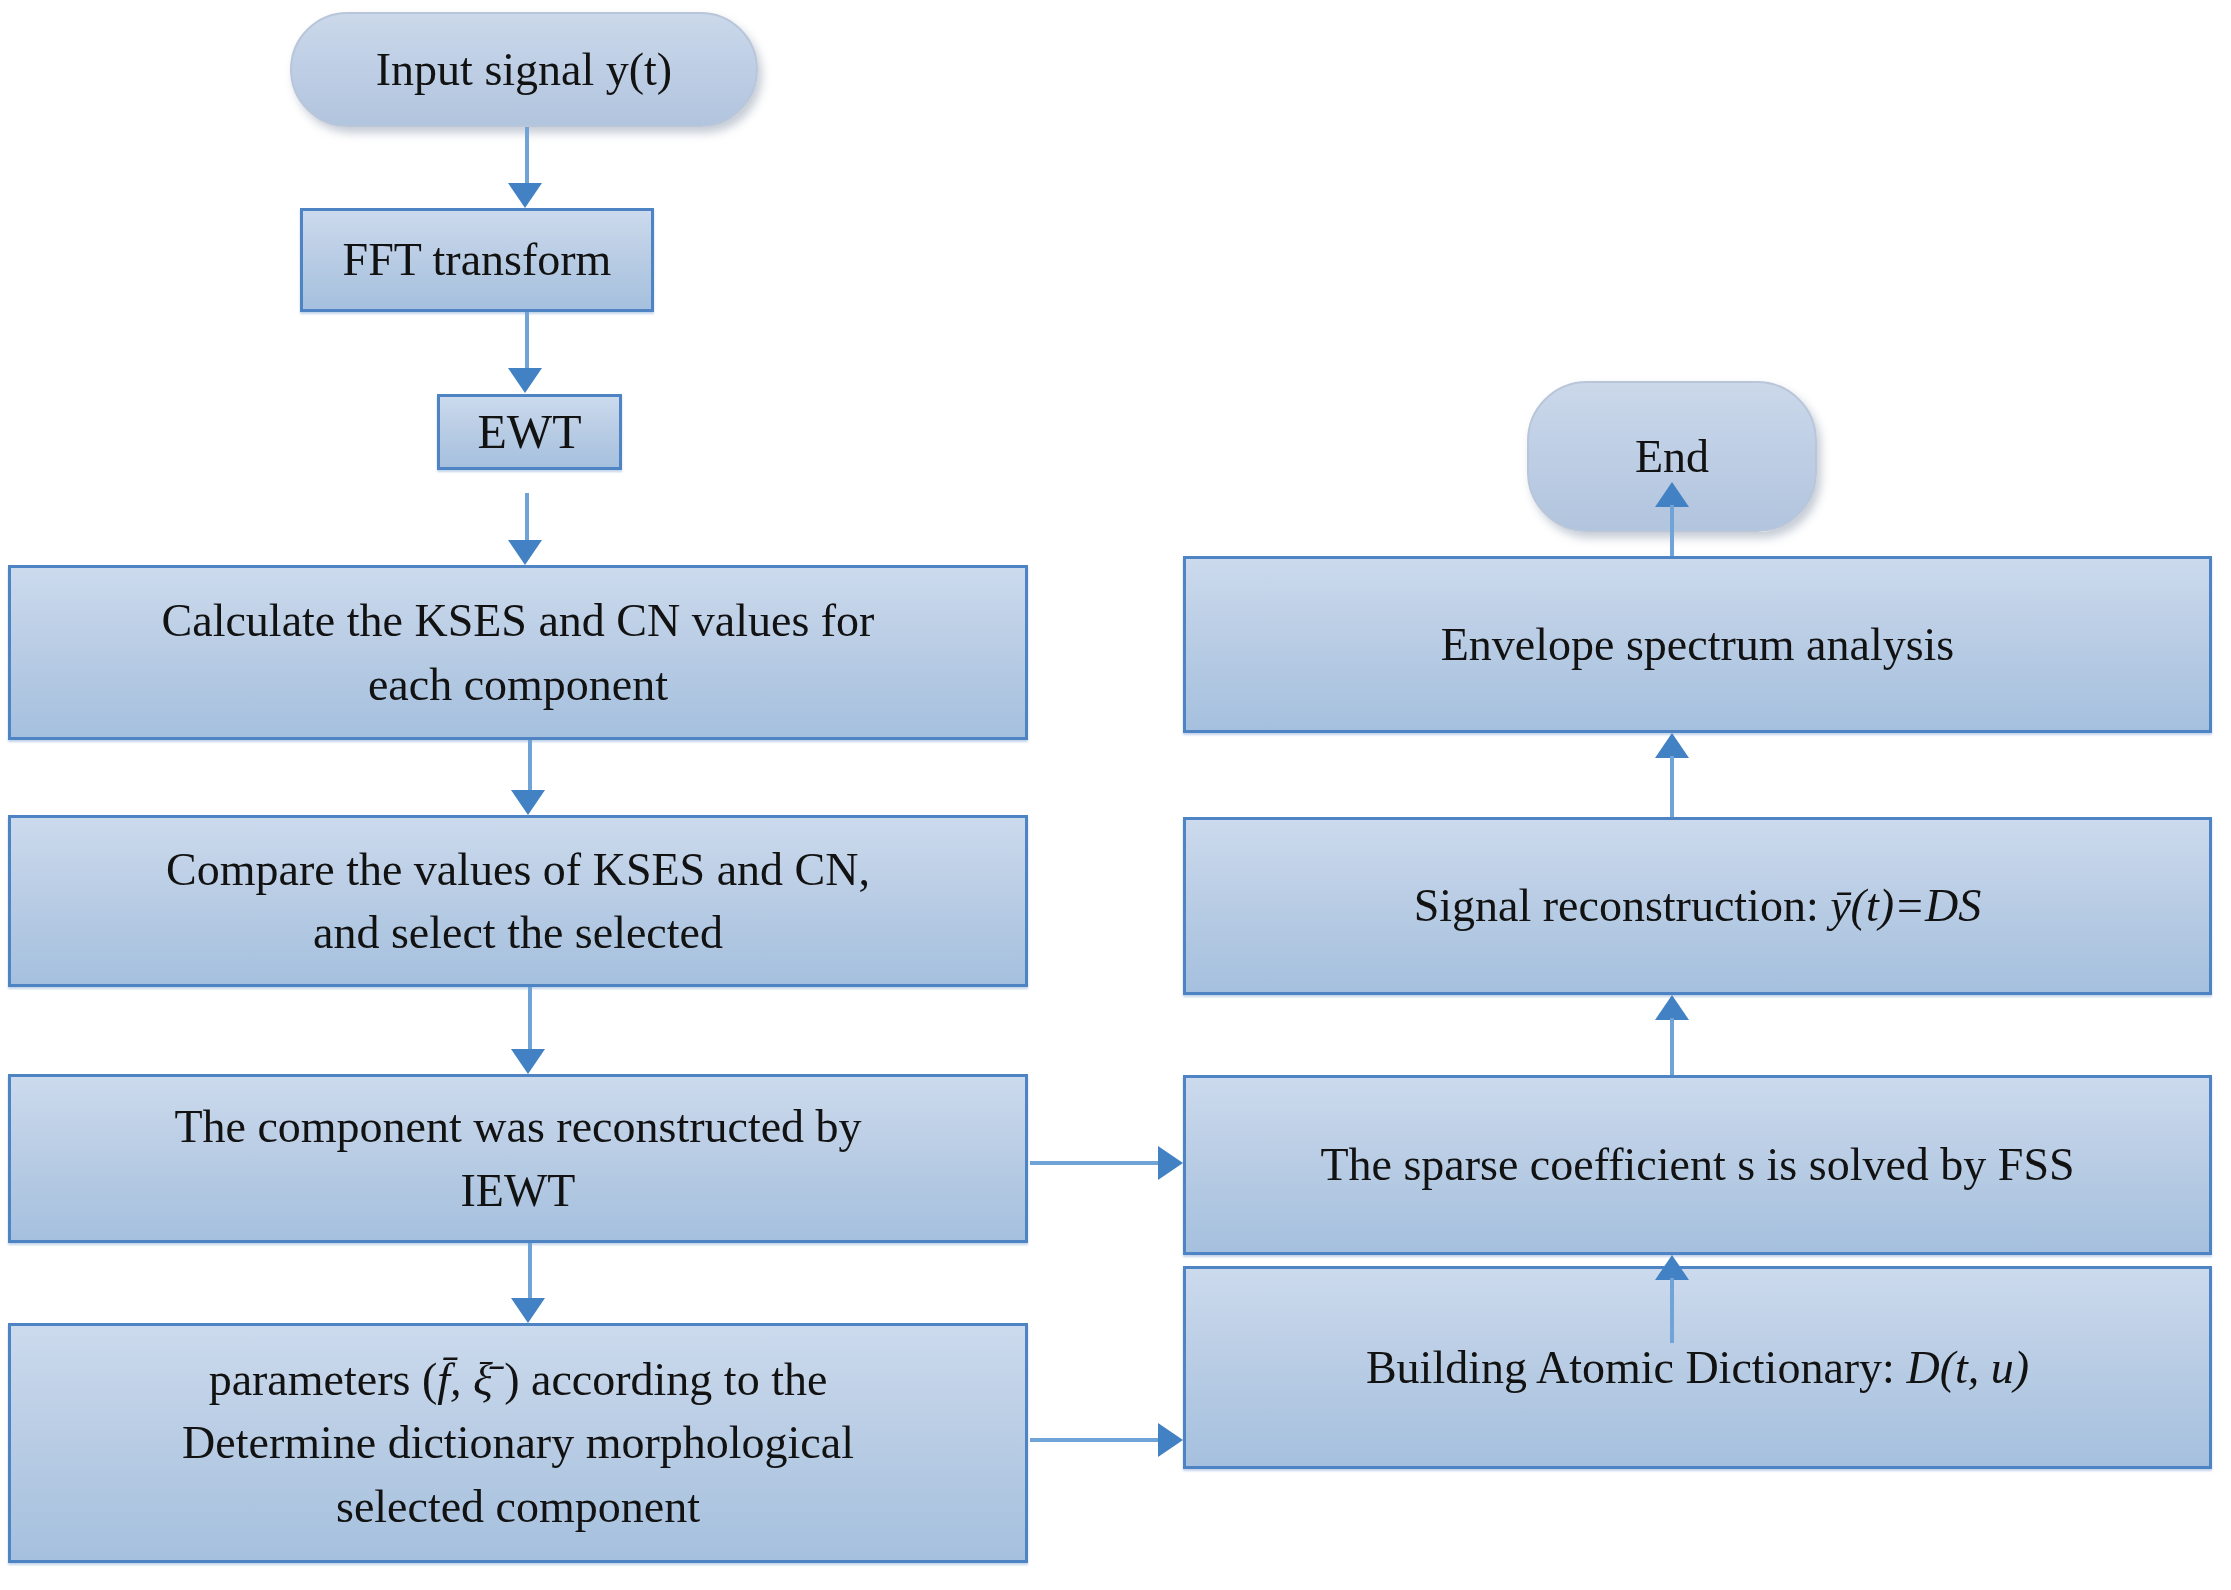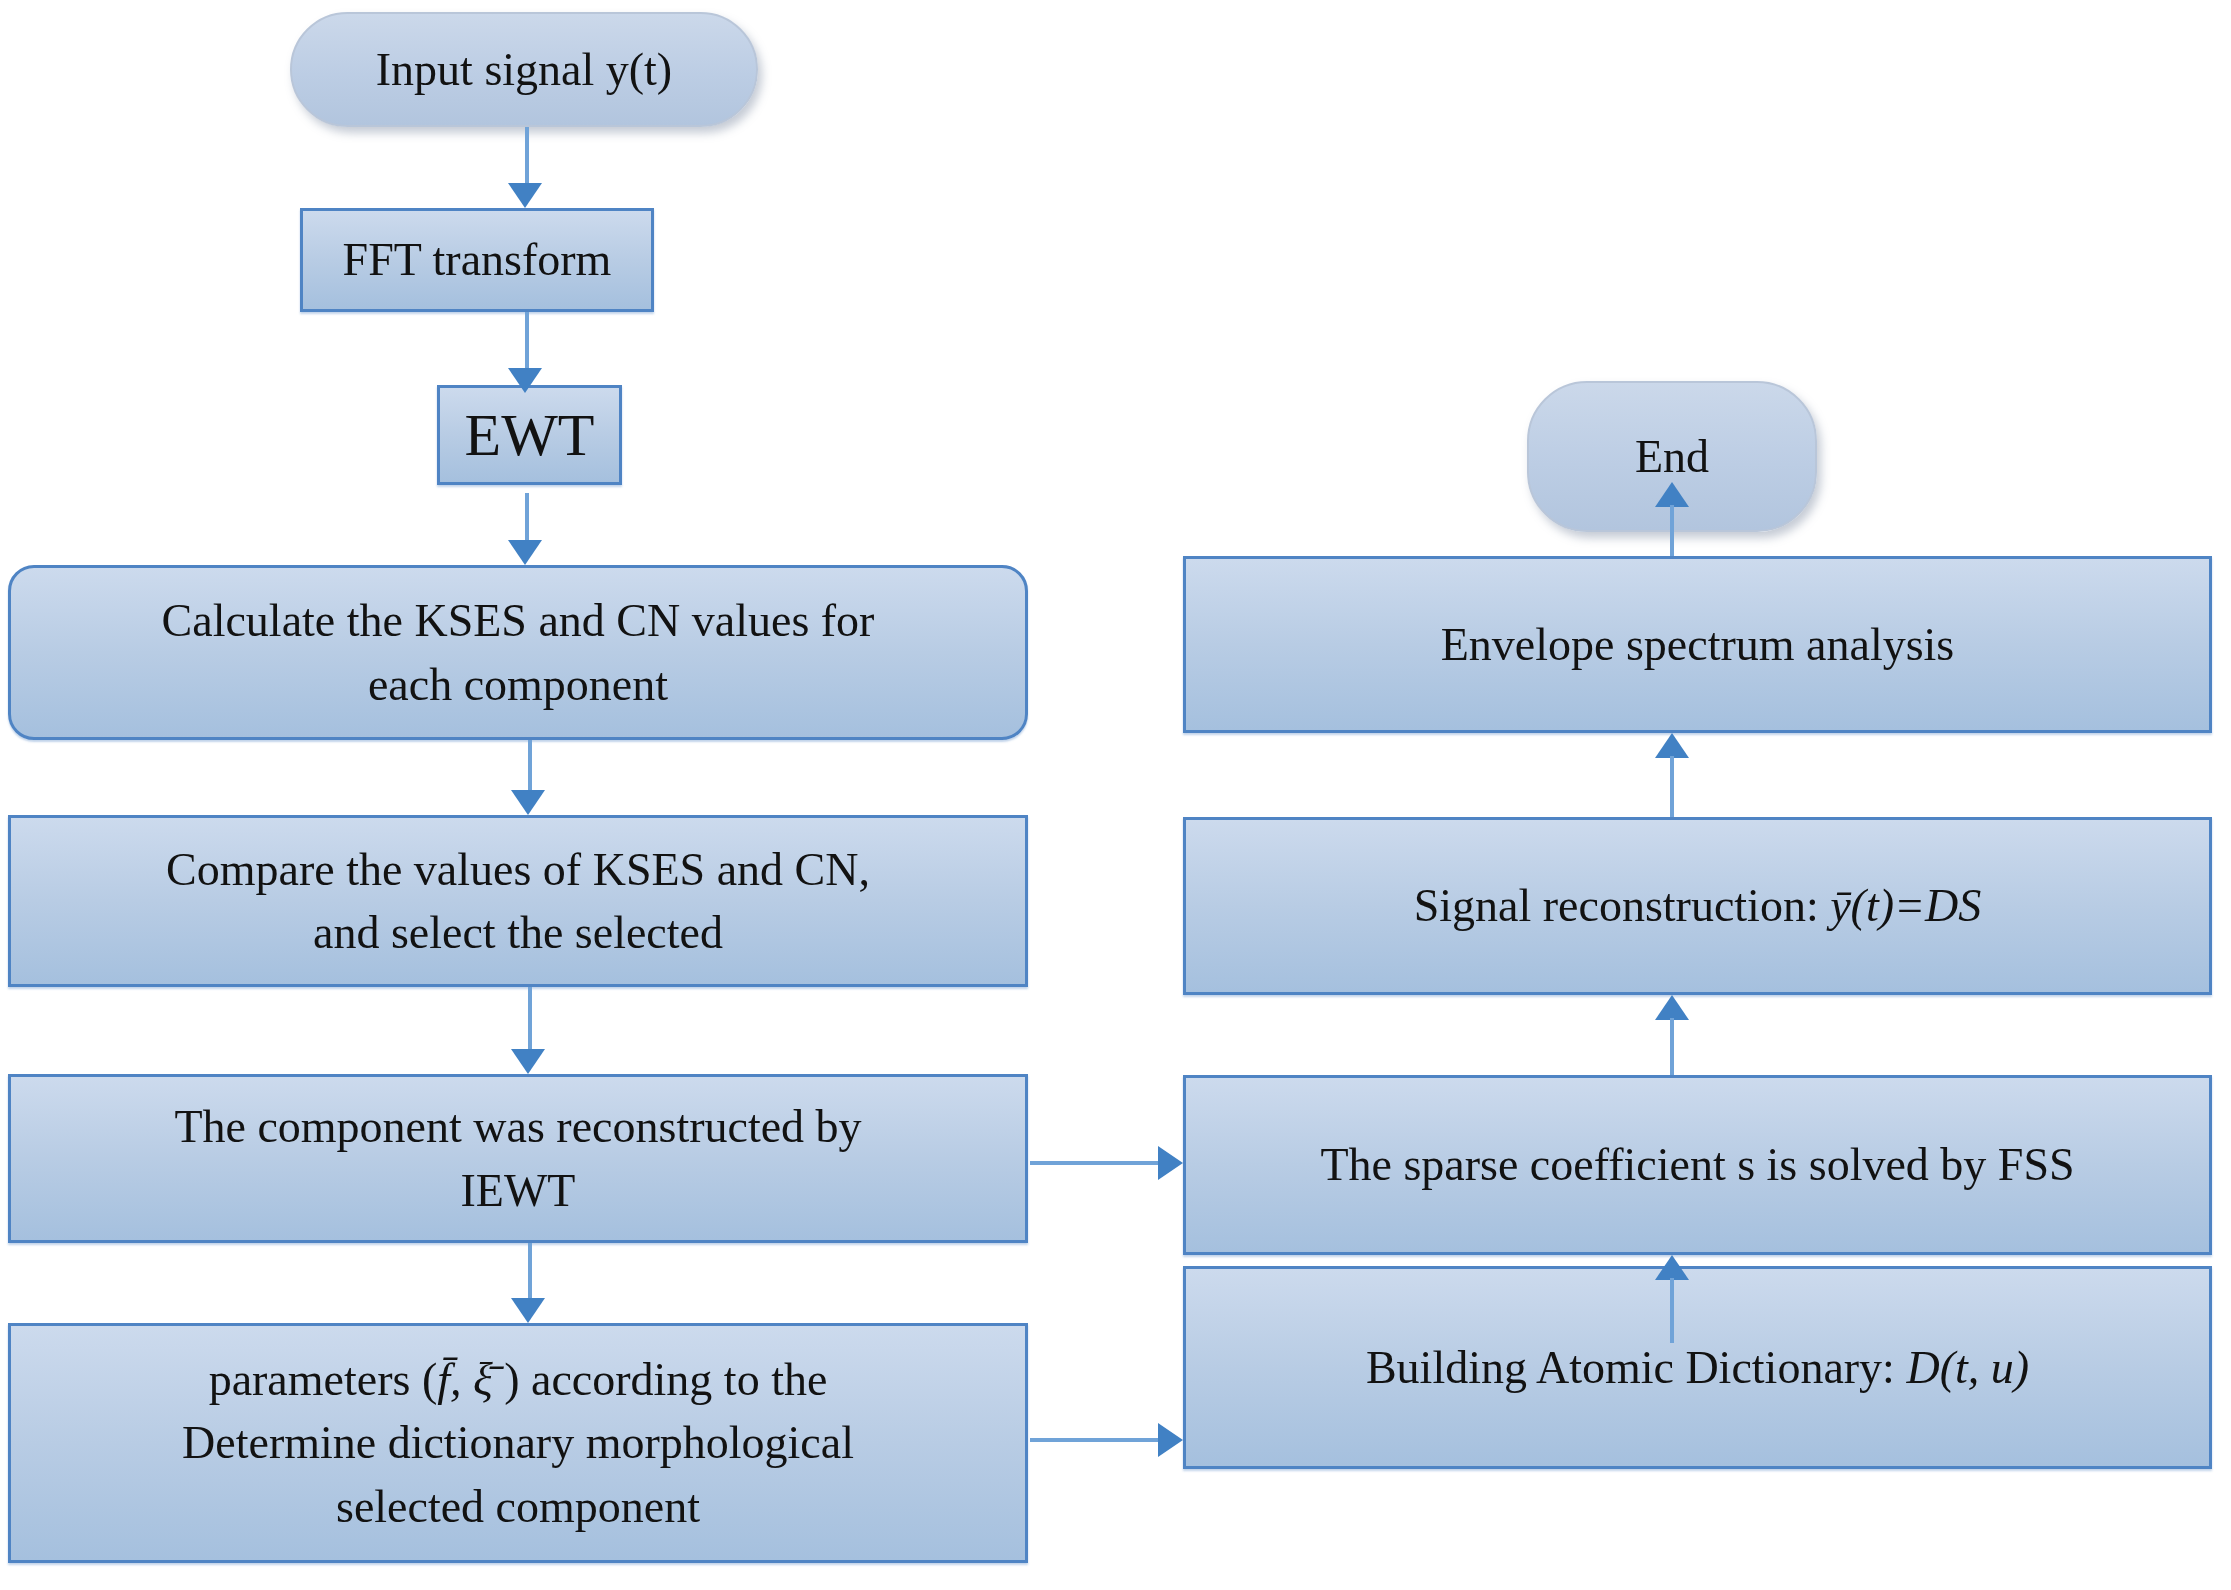--- a/index.html
+++ b/index.html
@@ -44,25 +44,25 @@
 <div class="canvas">
 
   <div class="node pill" style="left:290px;top:12px;width:468px;height:115px;">
     <span class="line">Input signal y(t)</span>
   </div>
 
   <div class="node box" style="left:300px;top:208px;width:354px;height:104px;">
     <span class="line">FFT transform</span>
   </div>
 
-  <div class="node box" style="left:437px;top:385px;width:185px;height:100px;font-size:60px;">
+  <div class="node box" style="left:437px;top:394px;width:185px;height:76px;font-size:48px;">
     <span class="line">EWT</span>
   </div>
 
-  <div class="node box" style="left:8px;top:565px;width:1020px;height:175px;border-radius:26px;">
+  <div class="node box" style="left:8px;top:565px;width:1020px;height:175px;">
     <span class="line">Calculate the KSES and CN values for</span>
     <span class="line">each component</span>
   </div>
 
   <div class="node box" style="left:8px;top:815px;width:1020px;height:172px;">
     <span class="line">Compare the values of  KSES and CN,</span>
     <span class="line">and select the selected</span>
   </div>
 
   <div class="node box" style="left:8px;top:1074px;width:1020px;height:169px;">

